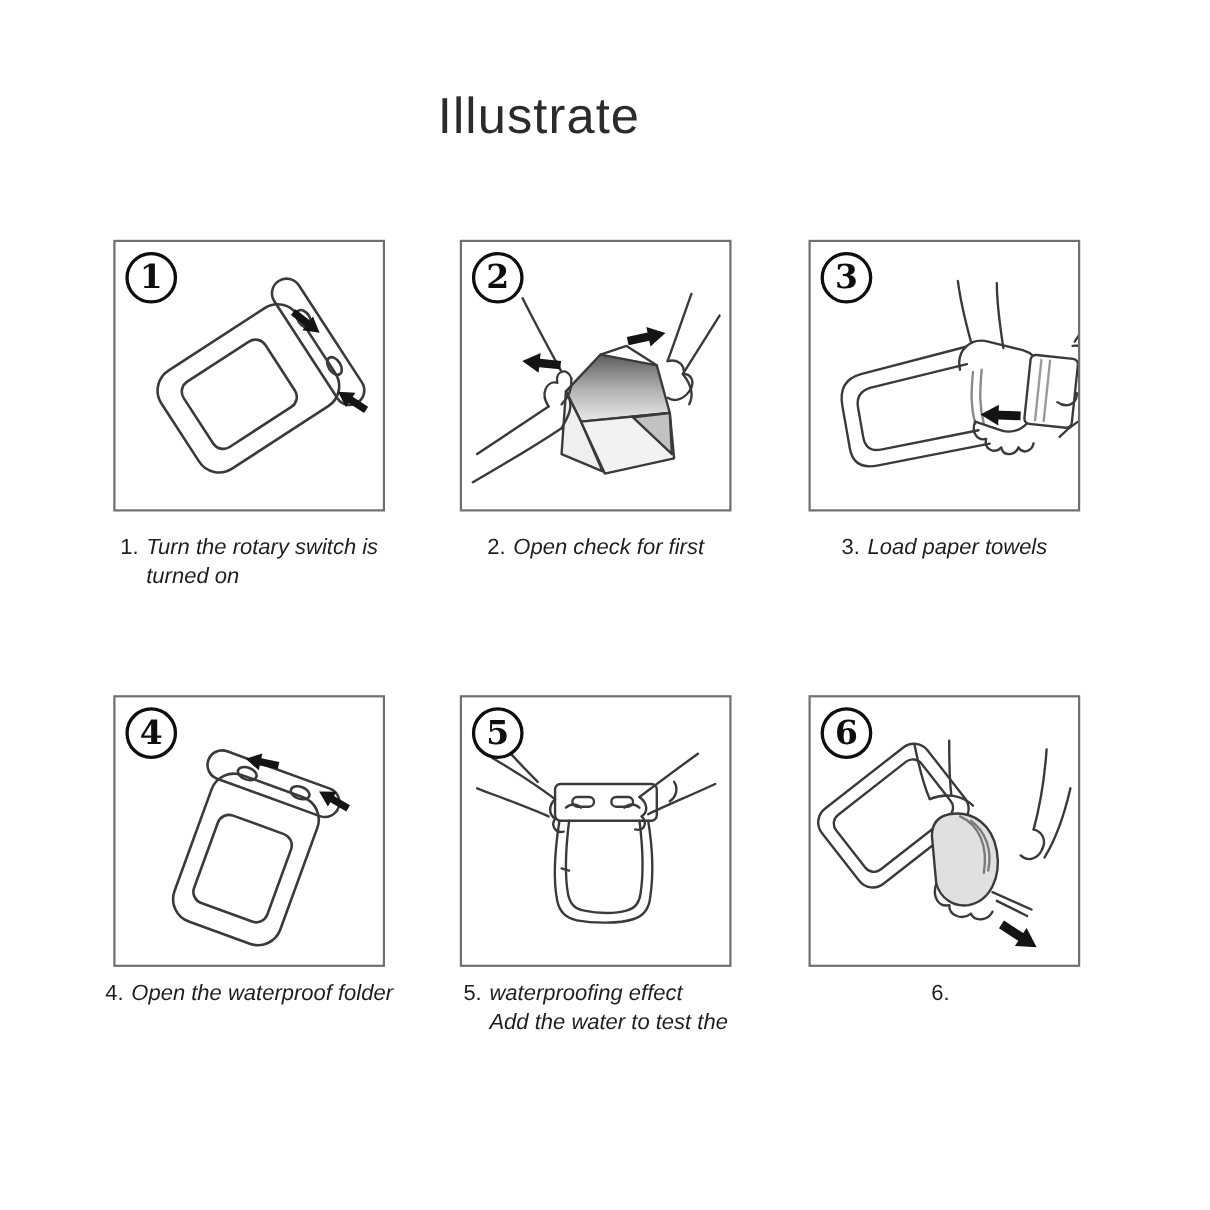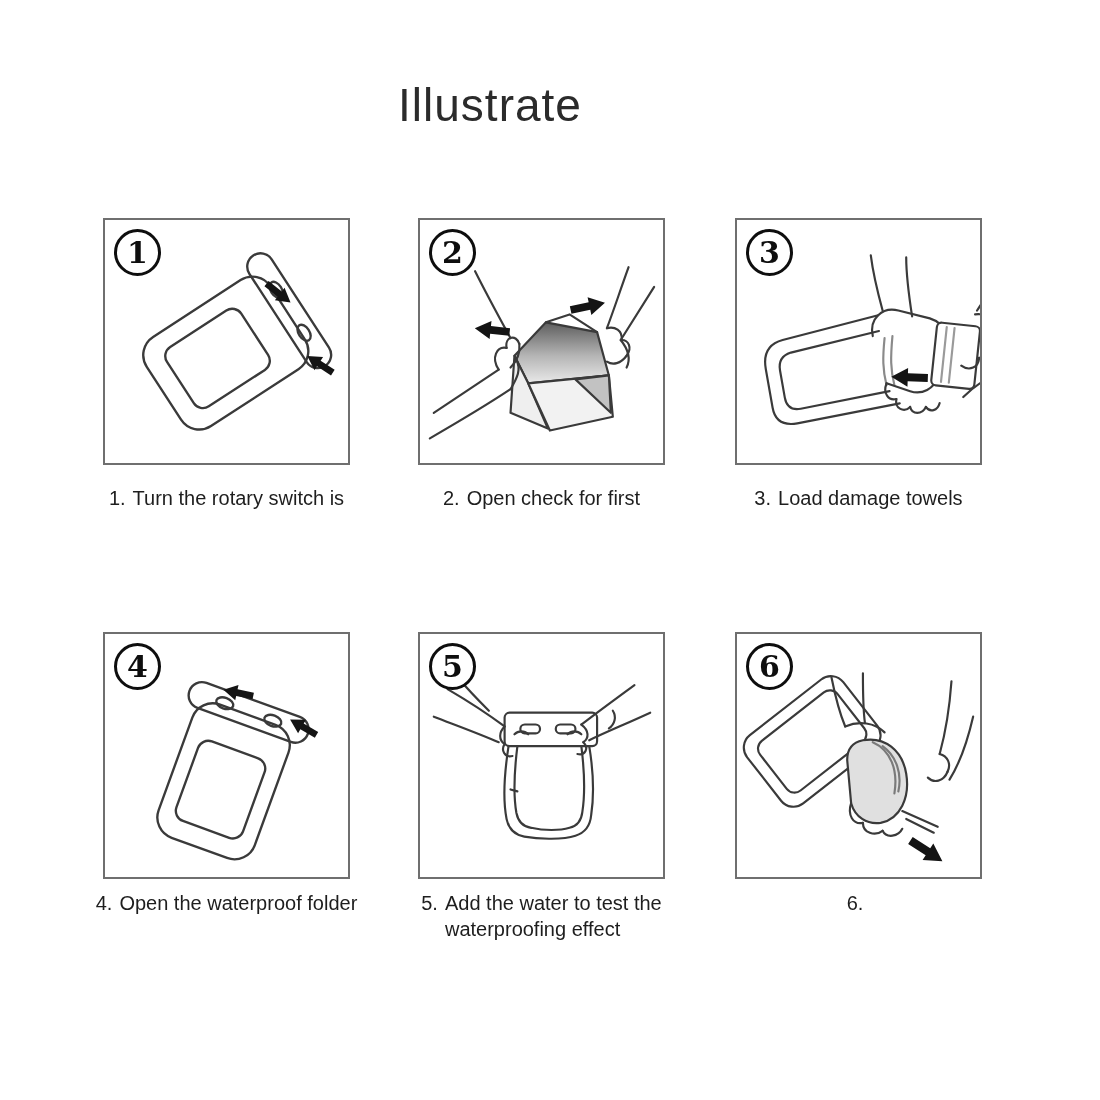--- a/index.html
+++ b/index.html
@@ -22,21 +22,21 @@
     display:flex;align-items:center;justify-content:center;
     font-family:"DejaVu Serif", serif;font-weight:700;font-size:30px;color:#0e0e0e;
     background:#ffffff;z-index:2;
   }
   .caption{
     position:absolute;width:307px;text-align:center;color:#1e1e1e;
     font-size:20px;line-height:26px;
   }
   .cap-inner{display:inline-flex;gap:7px;text-align:left;}
   .cap-num{white-space:nowrap;}
-  .cap-lines{display:inline-block;}
+  .cap-lines{display:inline-block;font-style:italic;}
   .cap-line{display:block;}
   
   .c1{left:103px;} .c2{left:418px;} .c3{left:735px;}
   .r1{top:218px;}  .r2{top:632px;}
   .cap-c1{left:73px;} .cap-c2{left:388px;} .cap-c3{left:705px;}
   .cap-r1{top:485px;} .cap-r2{top:890px;}
 </style>
 </head>
 <body>
 
@@ -67,20 +67,21 @@
     </g>
     <use href="#arrow-shape" transform="translate(176,74) rotate(38)"></use>
     <use href="#arrow-shape" transform="translate(219,147) rotate(213)"></use>
   </svg>
 </div>
 <div class="caption cap-c1 cap-r1">
   <div class="cap-inner">
     <span class="cap-num">1.</span>
     <span class="cap-lines">
       <span class="cap-line">Turn the rotary switch is</span>
+      <span class="cap-line">turned on</span>
     </span>
   </div>
 </div>
 
 <div class="panel c2 r1">
   <div class="badge">2</div>
   <svg width="243" height="243" viewBox="0 0 247 247">
     <g stroke="#3a3a3a" stroke-width="2.2" fill="none" stroke-linecap="round" stroke-linejoin="round">
 
       <path d="M 96,138 L 128,104 L 180,114 L 192,158 L 110,166 Z" fill="url(#openGrad)"></path>
@@ -149,21 +150,21 @@
       <path d="M 244,92 C 252,80 258,70 266,60"></path>
       <path d="M 230,180 C 238,172 246,166 254,162"></path>
     </g>
     <use href="#arrow-shape" transform="translate(176,160) rotate(182) scale(1.2)"></use>
   </svg>
 </div>
 <div class="caption cap-c3 cap-r1">
   <div class="cap-inner">
     <span class="cap-num">3.</span>
     <span class="cap-lines">
-      <span class="cap-line">Load damage towels</span>
+      <span class="cap-line">Load paper towels</span>
       <span class="cap-line"></span>
     </span>
   </div>
 </div>
 
 <div class="panel c1 r2">
   <div class="badge">4</div>
   <svg width="243" height="243" viewBox="0 0 247 247">
     <g transform="rotate(20 123 140)" stroke="#3a3a3a" stroke-width="2.4" fill="none" stroke-linecap="round" stroke-linejoin="round">
       <rect x="72" y="78" width="104" height="144" rx="22"></rect>
@@ -212,22 +213,22 @@
       <path d="M 166,110 C 172,116 168,124 160,122"></path>
       <path d="M 150,102 C 154,98 160,98 164,102"></path>
       <path d="M 196,78 C 200,84 198,92 192,96"></path>
     </g>
   </svg>
 </div>
 <div class="caption cap-c2 cap-r2">
   <div class="cap-inner">
     <span class="cap-num">5.</span>
     <span class="cap-lines">
+      <span class="cap-line">waterproofing effect</span>
       <span class="cap-line">Add the water to test the</span>
-      <span class="cap-line">waterproofing effect</span>
     </span>
   </div>
 </div>
 
 <div class="panel c3 r2">
   <div class="badge">6</div>
   <svg width="243" height="243" viewBox="0 0 247 247">
     <g stroke="#3a3a3a" stroke-width="2.2" fill="none" stroke-linecap="round" stroke-linejoin="round">
 
       <g transform="rotate(-38 78 108)">

